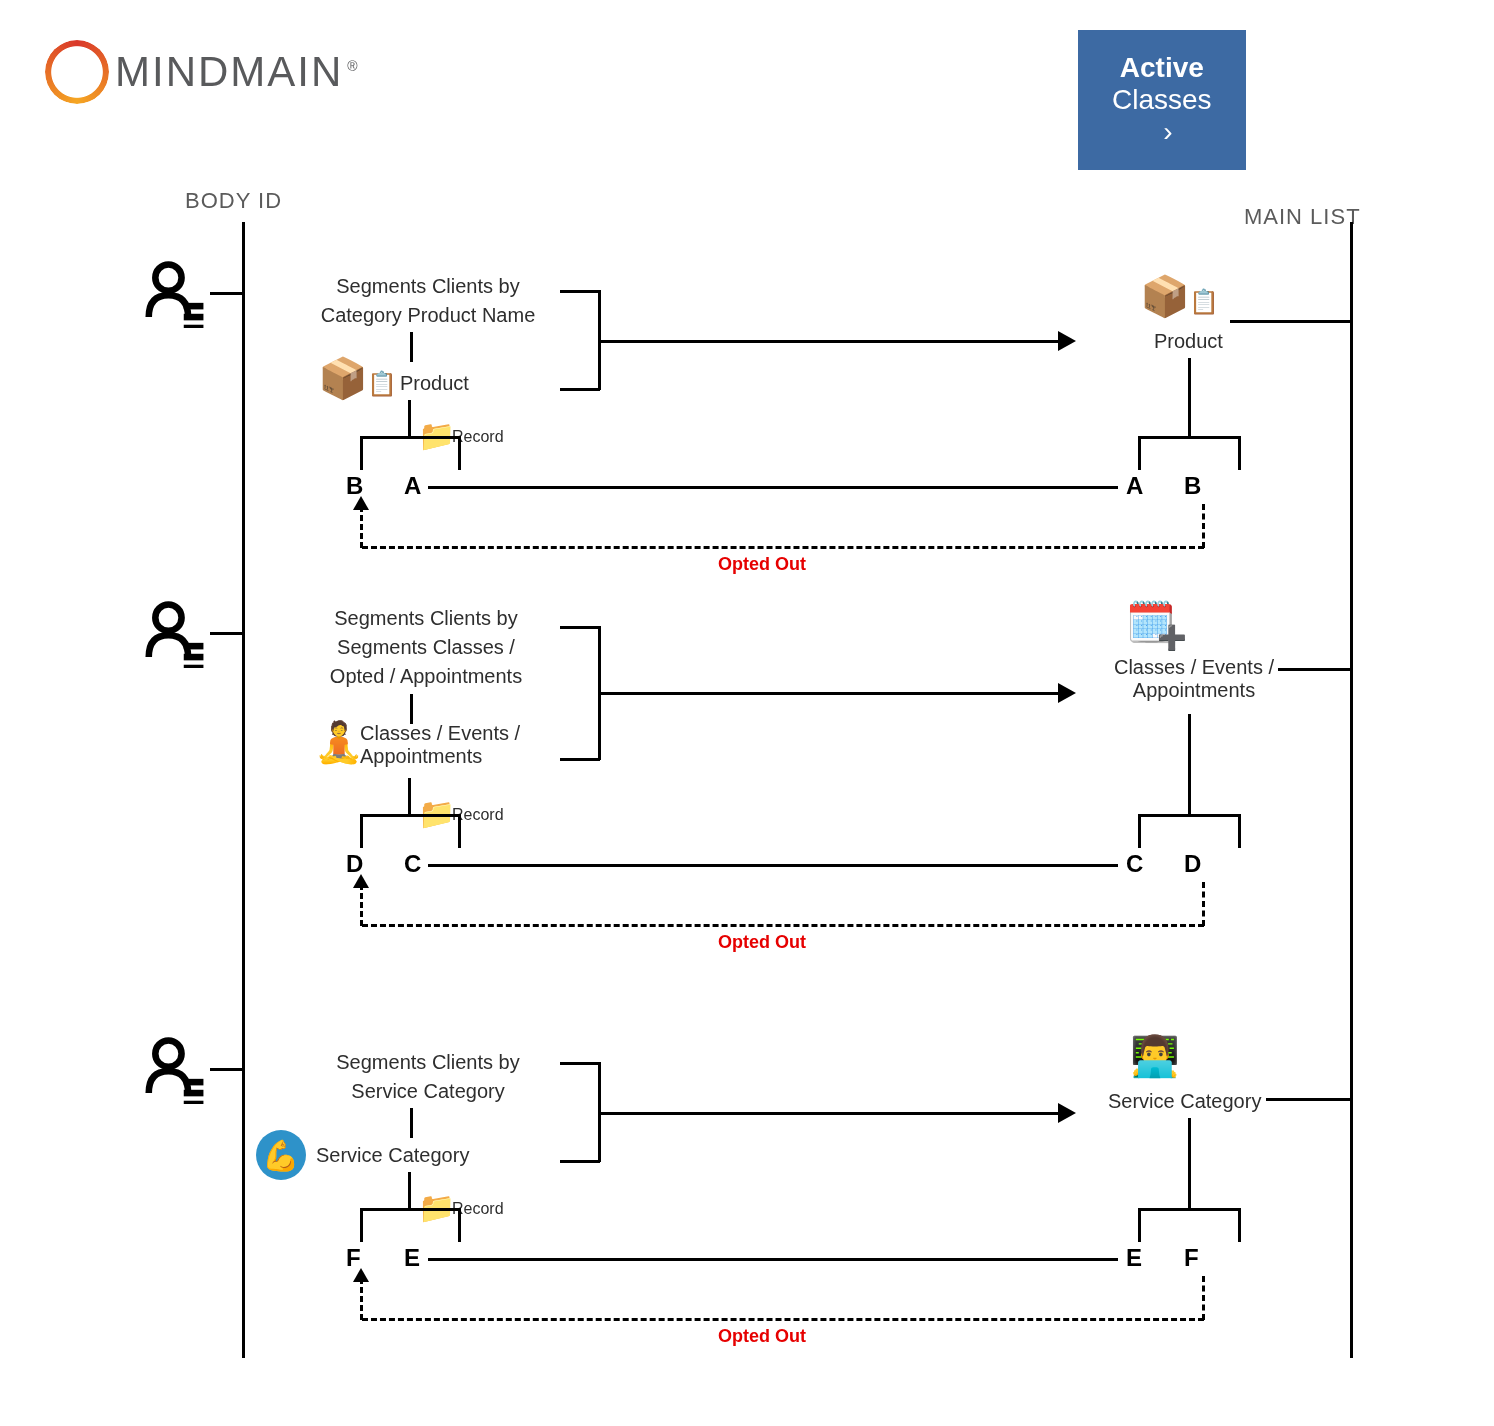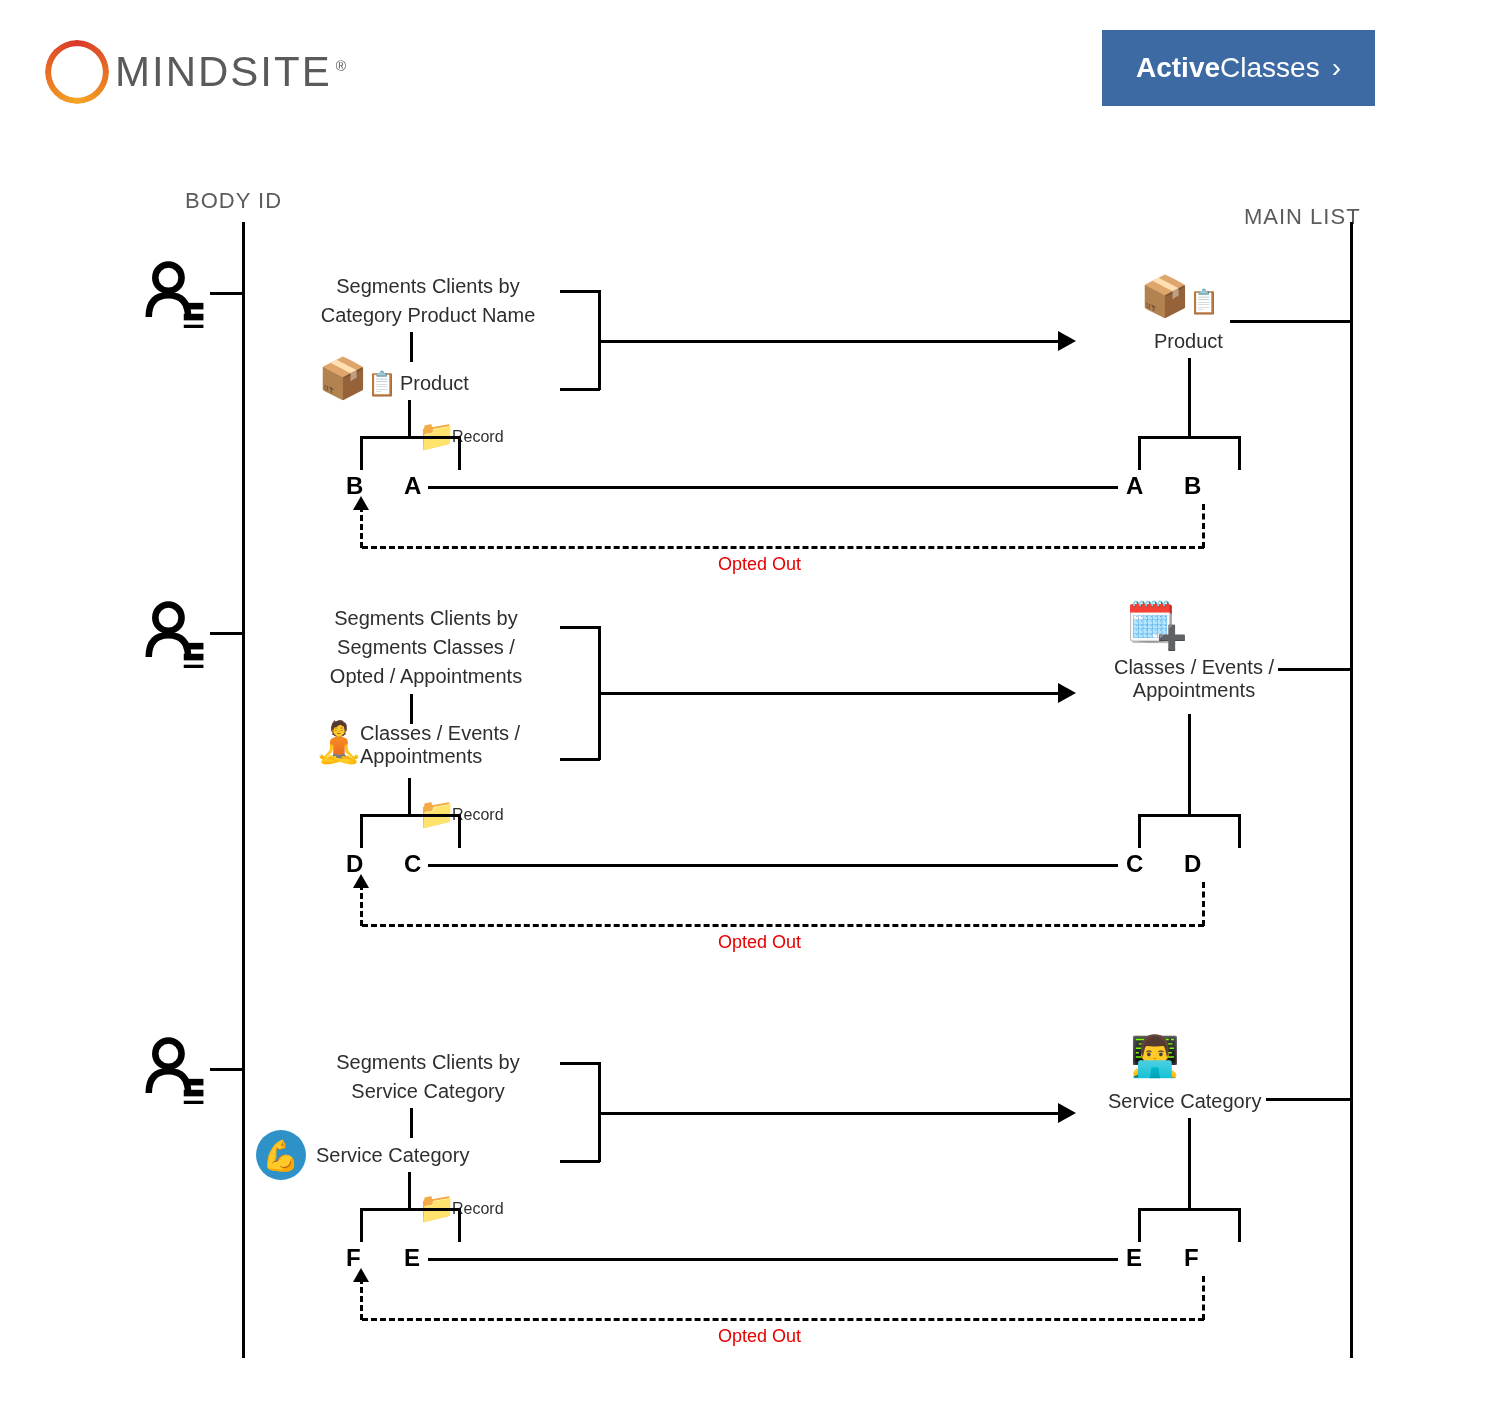--- a/index.html
+++ b/index.html
@@ -12,21 +12,21 @@
   .mindbody-reg{font-size:14px;vertical-align:super;margin-left:4px;}
   .ac-badge{background:#3d6aa3;color:#fff;padding:22px 34px;font-size:28px;display:flex;align-items:center;}
   .ac-badge .bold{font-weight:600;}
   .ac-badge .light{font-weight:300;}
   .ac-arrow{margin-left:12px;font-size:28px;}
   .header-label{font-size:22px;color:#5b5b5b;letter-spacing:1px;}
   .seg-label{font-size:20px;text-align:center;line-height:1.45;color:#2e2e2e;}
   .node-label{font-size:20px;color:#2e2e2e;}
   .small-label{font-size:16px;color:#2e2e2e;}
   .letter{font-size:24px;font-weight:700;color:#000;}
-  .opted{font-size:18px;font-weight:400;color:#e60000;}
+  .opted{font-size:18px;font-weight:700;color:#e60000;}
   .line{position:absolute;background:#000;}
   .dashed-h{position:absolute;border-top:3px dashed #000;height:0;}
   .dashed-v{position:absolute;border-left:3px dashed #000;width:0;}
   .arrow-up{position:absolute;width:0;height:0;border-left:8px solid transparent;border-right:8px solid transparent;border-bottom:14px solid #000;}
   .arrow-right{position:absolute;width:0;height:0;border-top:10px solid transparent;border-bottom:10px solid transparent;border-left:18px solid #000;}
   
   .person-icon{width:70px;height:70px;}
   .person-icon svg{width:100%;height:100%;}
   
   .icon-box{font-size:40px;line-height:1;}
@@ -34,25 +34,25 @@
   .cat-icon{width:50px;height:50px;border-radius:50%;background:#2e92c9;display:flex;align-items:center;justify-content:center;font-size:30px;}
 </style>
 </head>
 <body>
 
 <div class="canvas">
 
   <div class="abs mindbody-logo" style="left:45px;top:40px;">
     <div class="mindbody-ring"></div>
     <div class="mindbody-text">
-      <span class="bold">MIND</span><span>SITE</span><span class="mindbody-reg">®</span>
+      <span class="bold">MIND</span><span>MAIN</span><span class="mindbody-reg">®</span>
     </div>
   </div>
 
-  <div class="abs ac-badge" style="left:1102px;top:30px;">
+  <div class="abs ac-badge" style="left:1078px;top:30px;flex-direction:column;">
     <span class="bold">Active</span>
       <span class="light">Classes</span>
     <span class="ac-arrow">›</span>
   </div>
 
   <div class="abs header-label" style="left:185px;top:188px;">BODY ID</div>
   <div class="abs header-label" style="left:1244px;top:204px;">MAIN LIST</div>
 
   <div class="line" style="left:242px;top:222px;width:3px;height:1136px;"></div>
   <div class="line" style="left:1350px;top:222px;width:3px;height:1136px;"></div>

